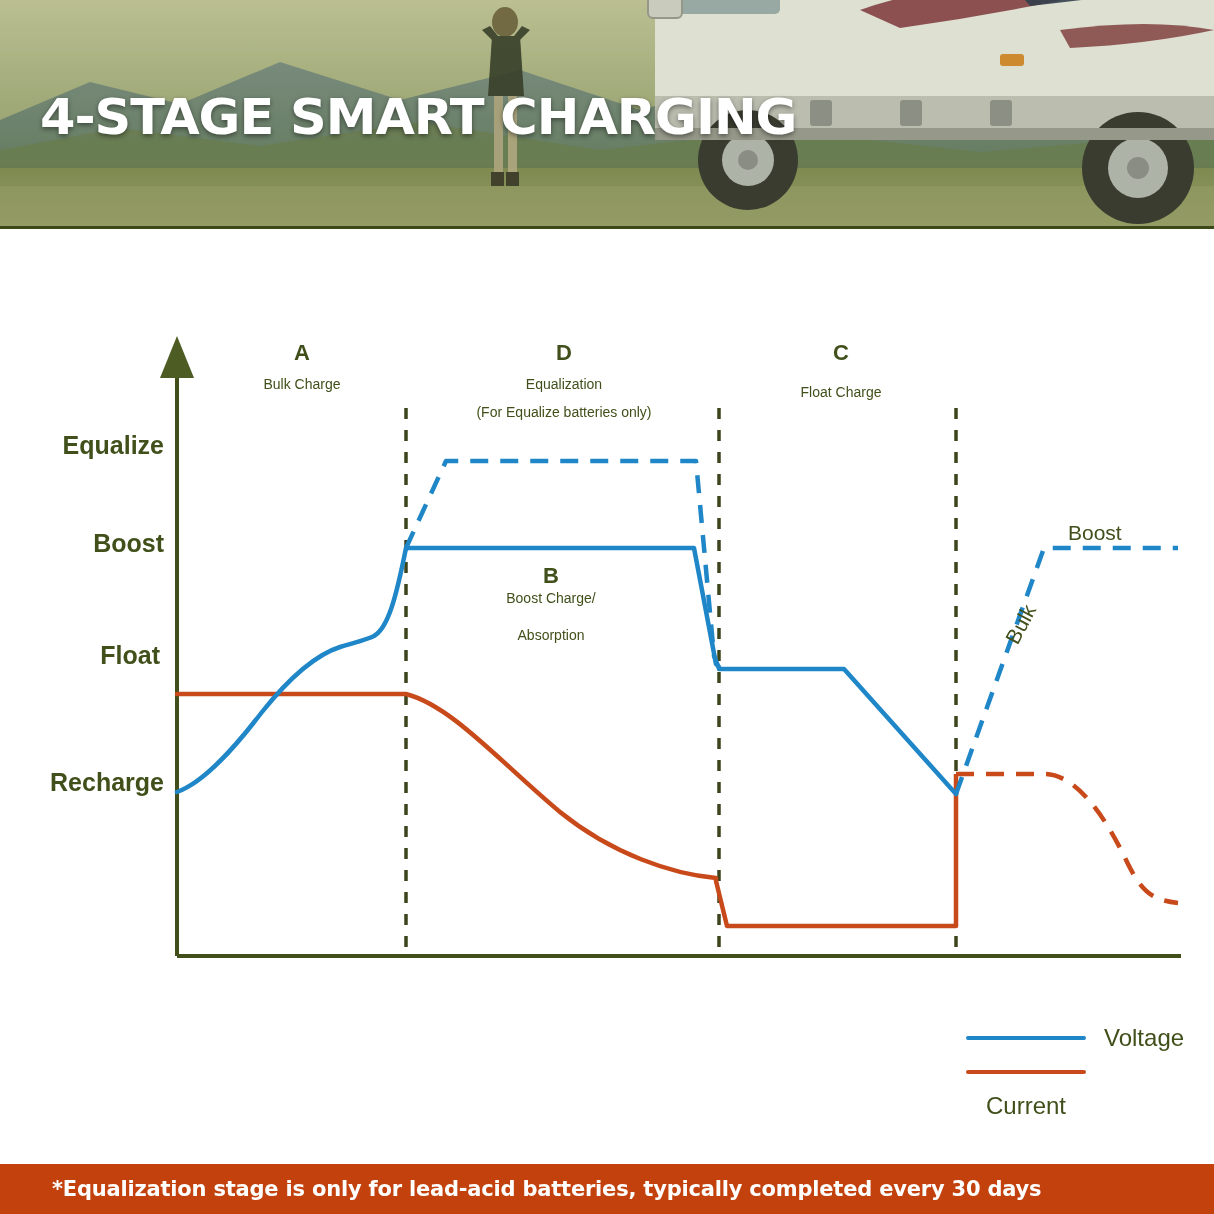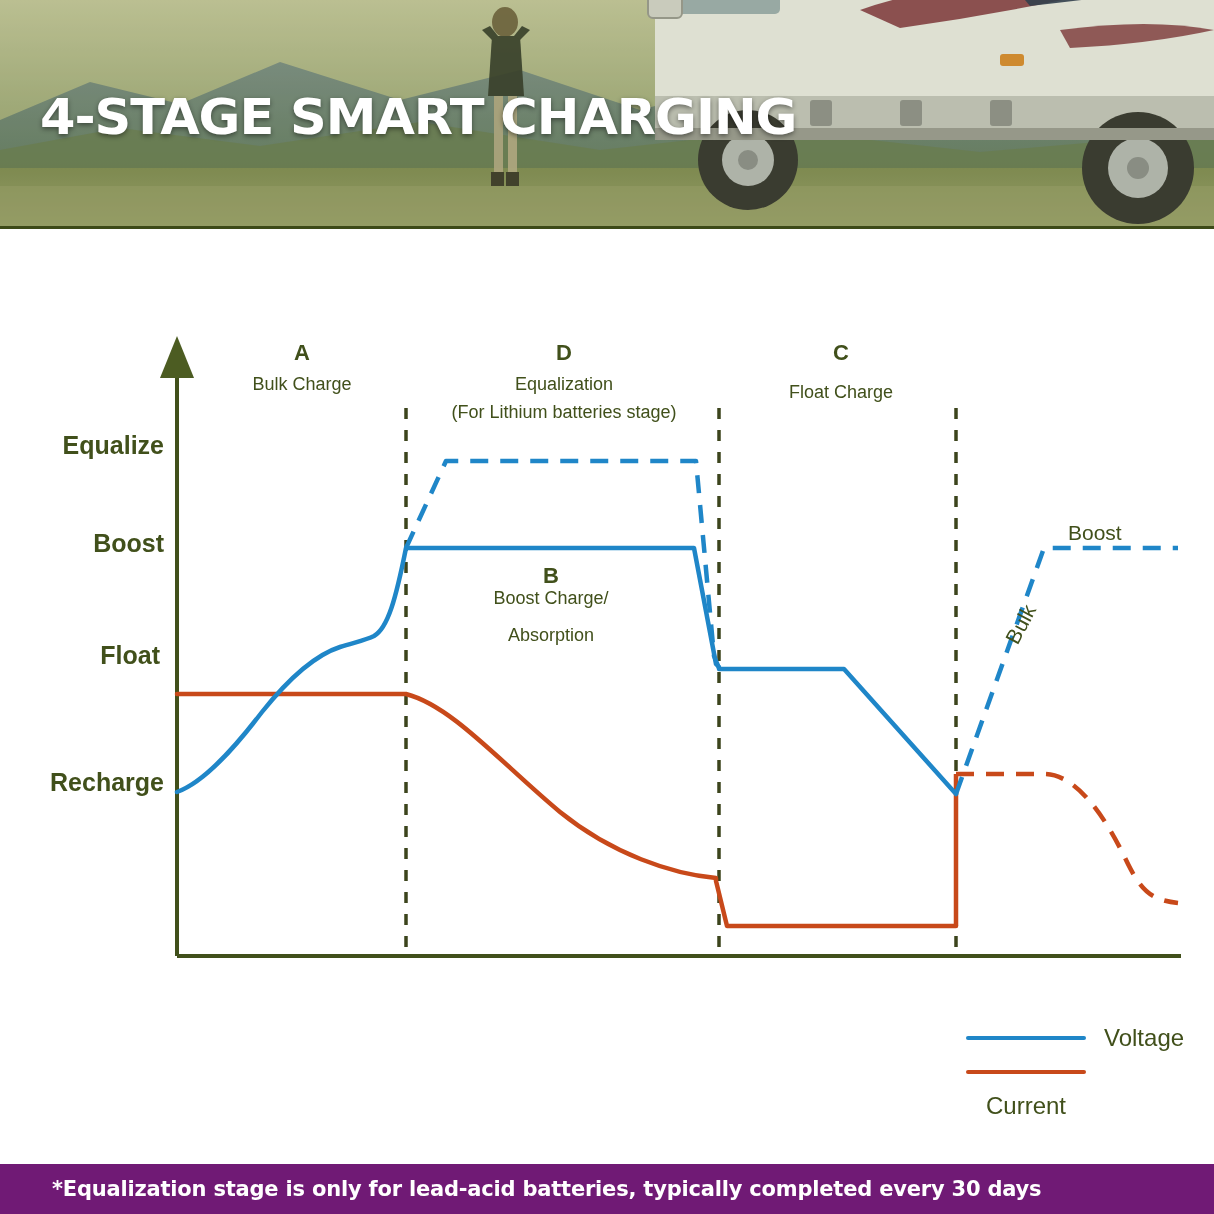--- a/index.html
+++ b/index.html
@@ -47,21 +47,21 @@
     color:#41501b;
     font-size:22px;
     font-weight:bold;
     text-align:center;
     white-space:nowrap;
     transform:translateX(-50%);
   }
   .stage-name{
     position:absolute;
     color:#41501b;
-    font-size:18px;
+    font-size:14px;
     font-weight:normal;
     white-space:nowrap;
     transform:translateX(-50%);
     line-height:27px;
   }
   .curve-label{
     position:absolute;
     color:#41501b;
     font-size:21px;
     white-space:nowrap;
@@ -75,21 +75,21 @@
     position:absolute;left:950px;top:1008px;width:250px;height:100px;
   }
   .legend-row{
     position:absolute;left:16px;display:flex;align-items:center;gap:18px;
   }
   .legend-swatch{width:120px;height:4px;border-radius:2px;}
   .legend-text{color:#41501b;font-size:24px;white-space:nowrap;}
   
   #footer{
     position:absolute;left:0;bottom:0;width:1214px;height:50px;
-    background:#701a75;
+    background:#c2410c;
     display:flex;align-items:center;
   }
   #footer-text{
     font-family:"DejaVu Sans", sans-serif;
     font-weight:bold;
     color:#ffffff;
     font-size:21px;
     padding-left:52px;
     letter-spacing:-.2px;
     white-space:nowrap;
@@ -202,21 +202,21 @@
   <div class="axis-label" style="left:20px;top:415px;width:140px;text-align:right;">Float</div>
   <div class="axis-label" style="left:10px;top:542px;width:154px;">Recharge</div>
 
   
   <div class="stage-letter" style="left:302px;top:114px;">A</div>
   <div class="stage-name" style="left:302px;top:145px;">Bulk Charge</div>
 
   
   <div class="stage-letter" style="left:564px;top:114px;">D</div>
   <div class="stage-name" style="left:564px;top:145px;">Equalization</div>
-  <div class="stage-name" style="left:564px;top:173px;">(For Lithium batteries stage)</div>
+  <div class="stage-name" style="left:564px;top:173px;">(For Equalize batteries only)</div>
 
   
   <div class="stage-letter" style="left:551px;top:337px;">B</div>
   <div class="stage-name" style="left:551px;top:359px;">Boost Charge/</div>
   <div class="stage-name" style="left:551px;top:396px;">Absorption</div>
 
   
   <div class="stage-letter" style="left:841px;top:114px;">C</div>
   <div class="stage-name" style="left:841px;top:153px;">Float Charge</div>
 

